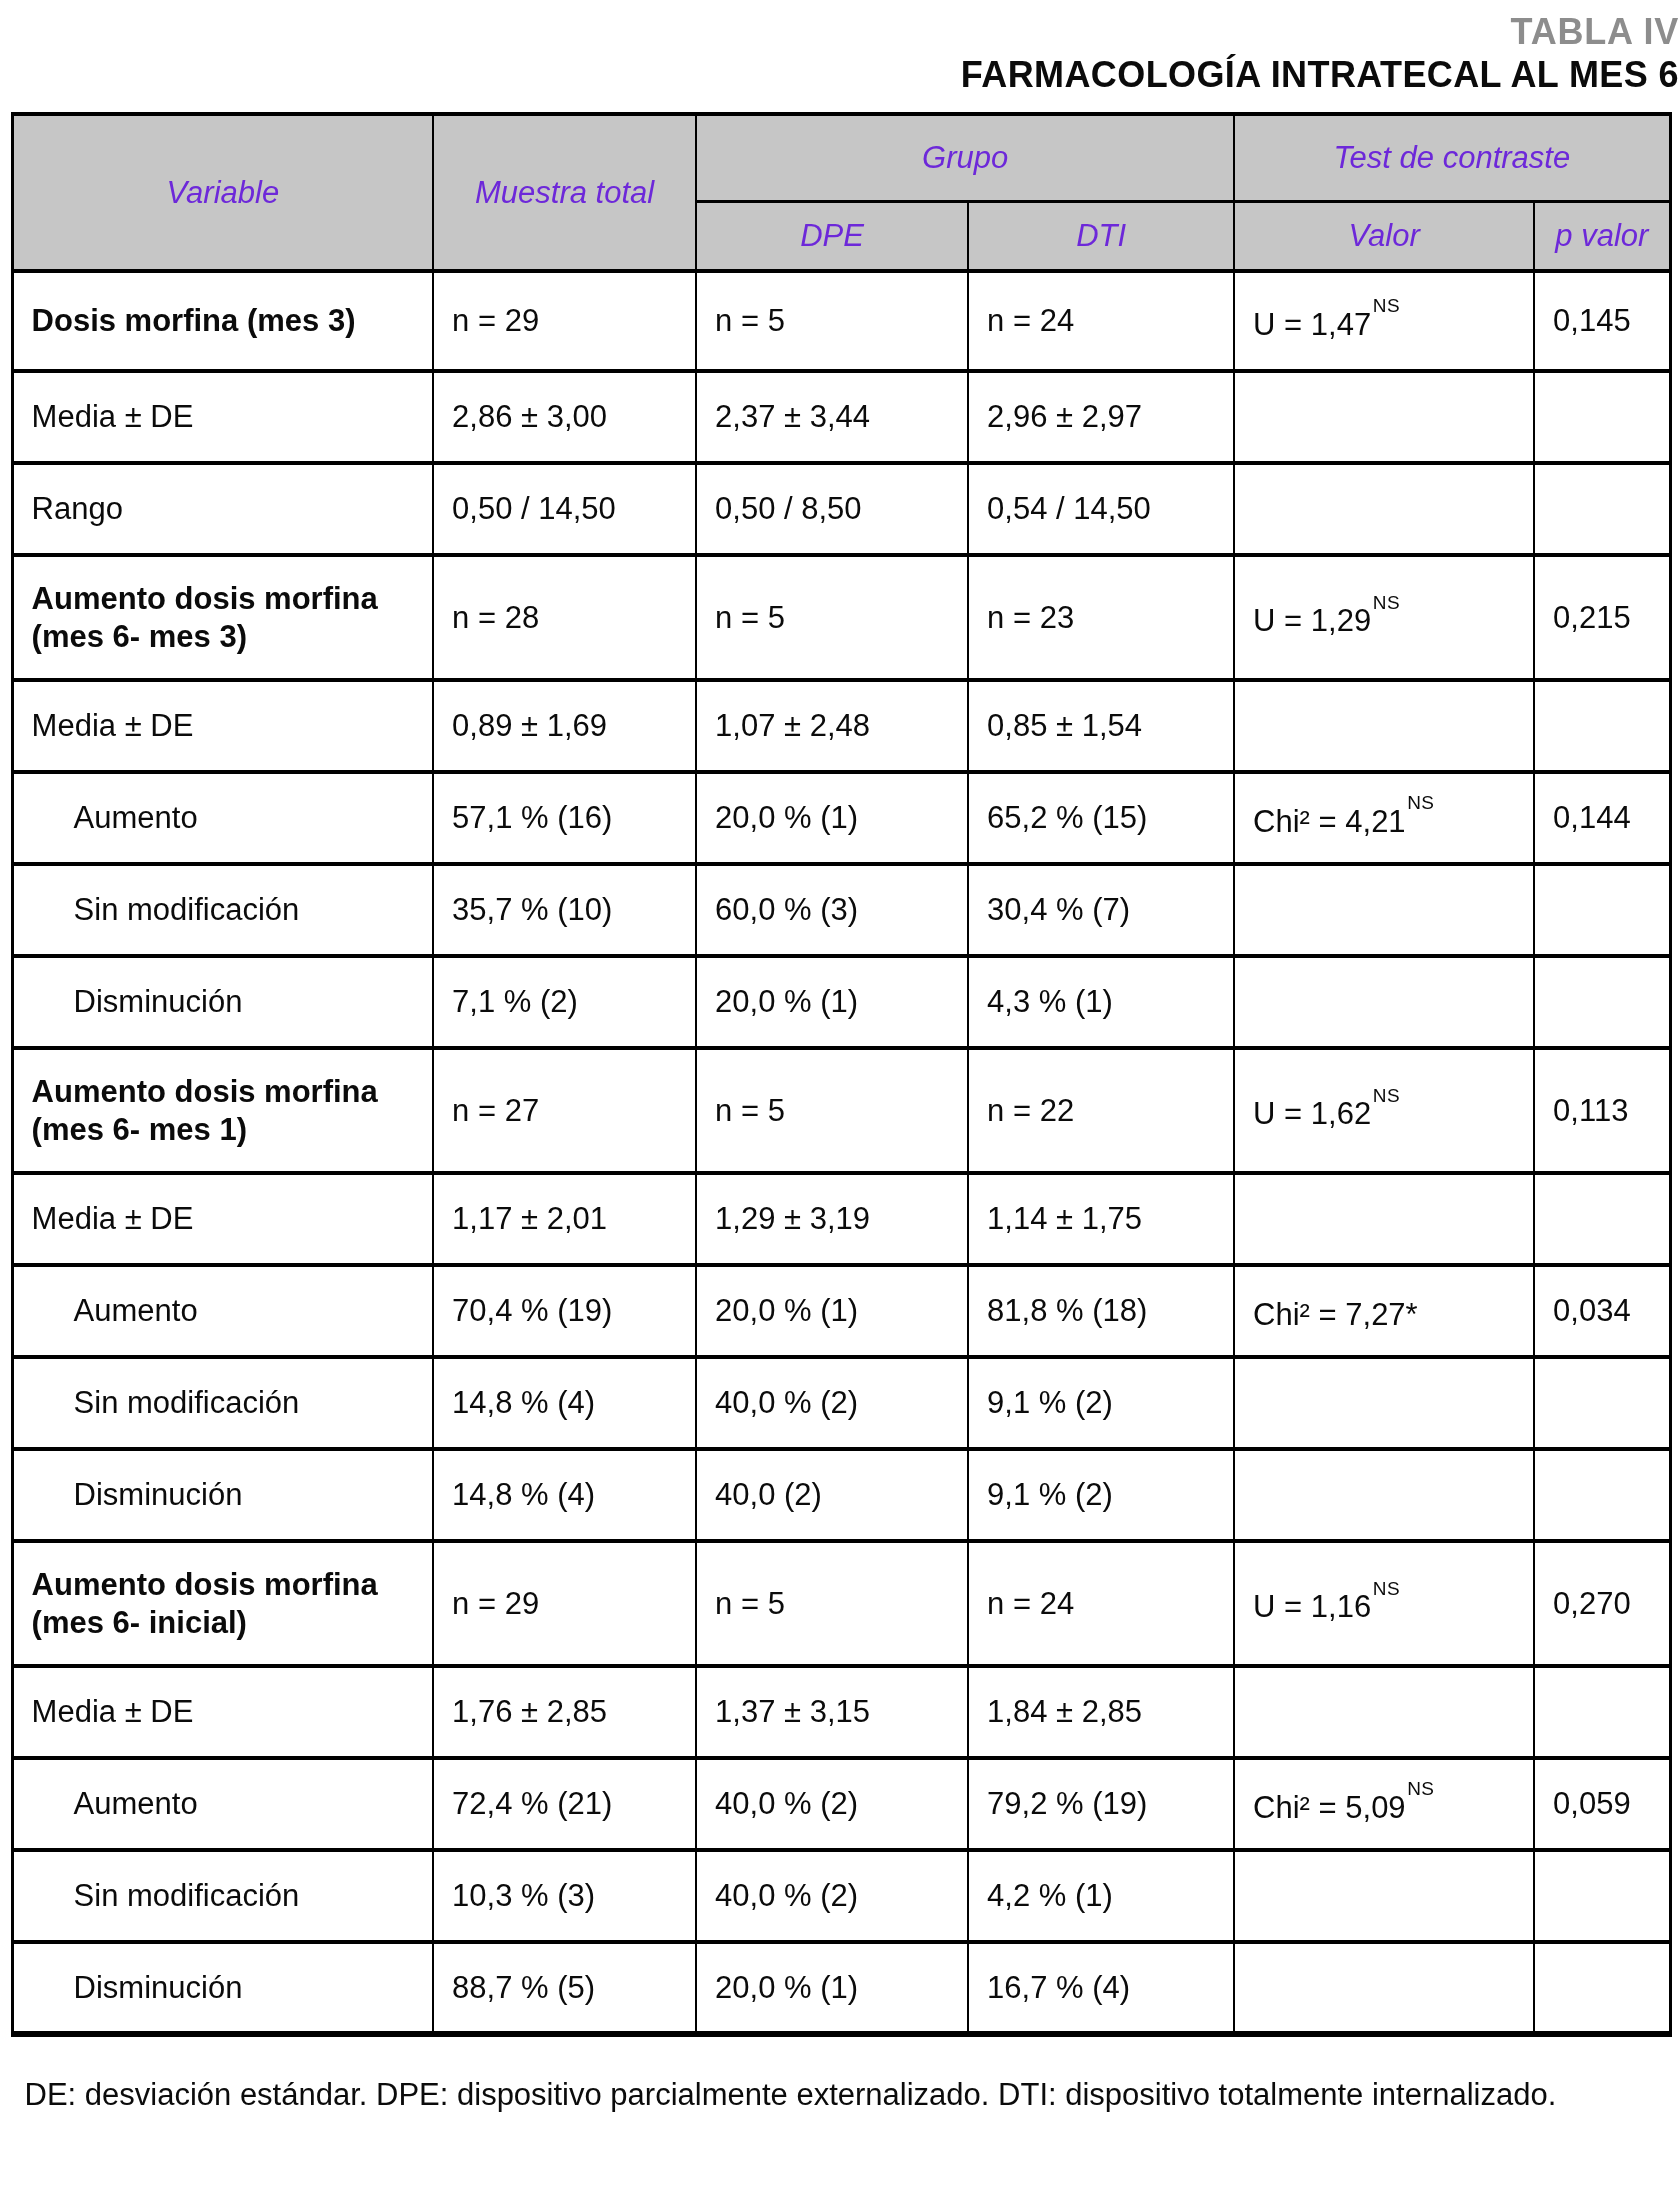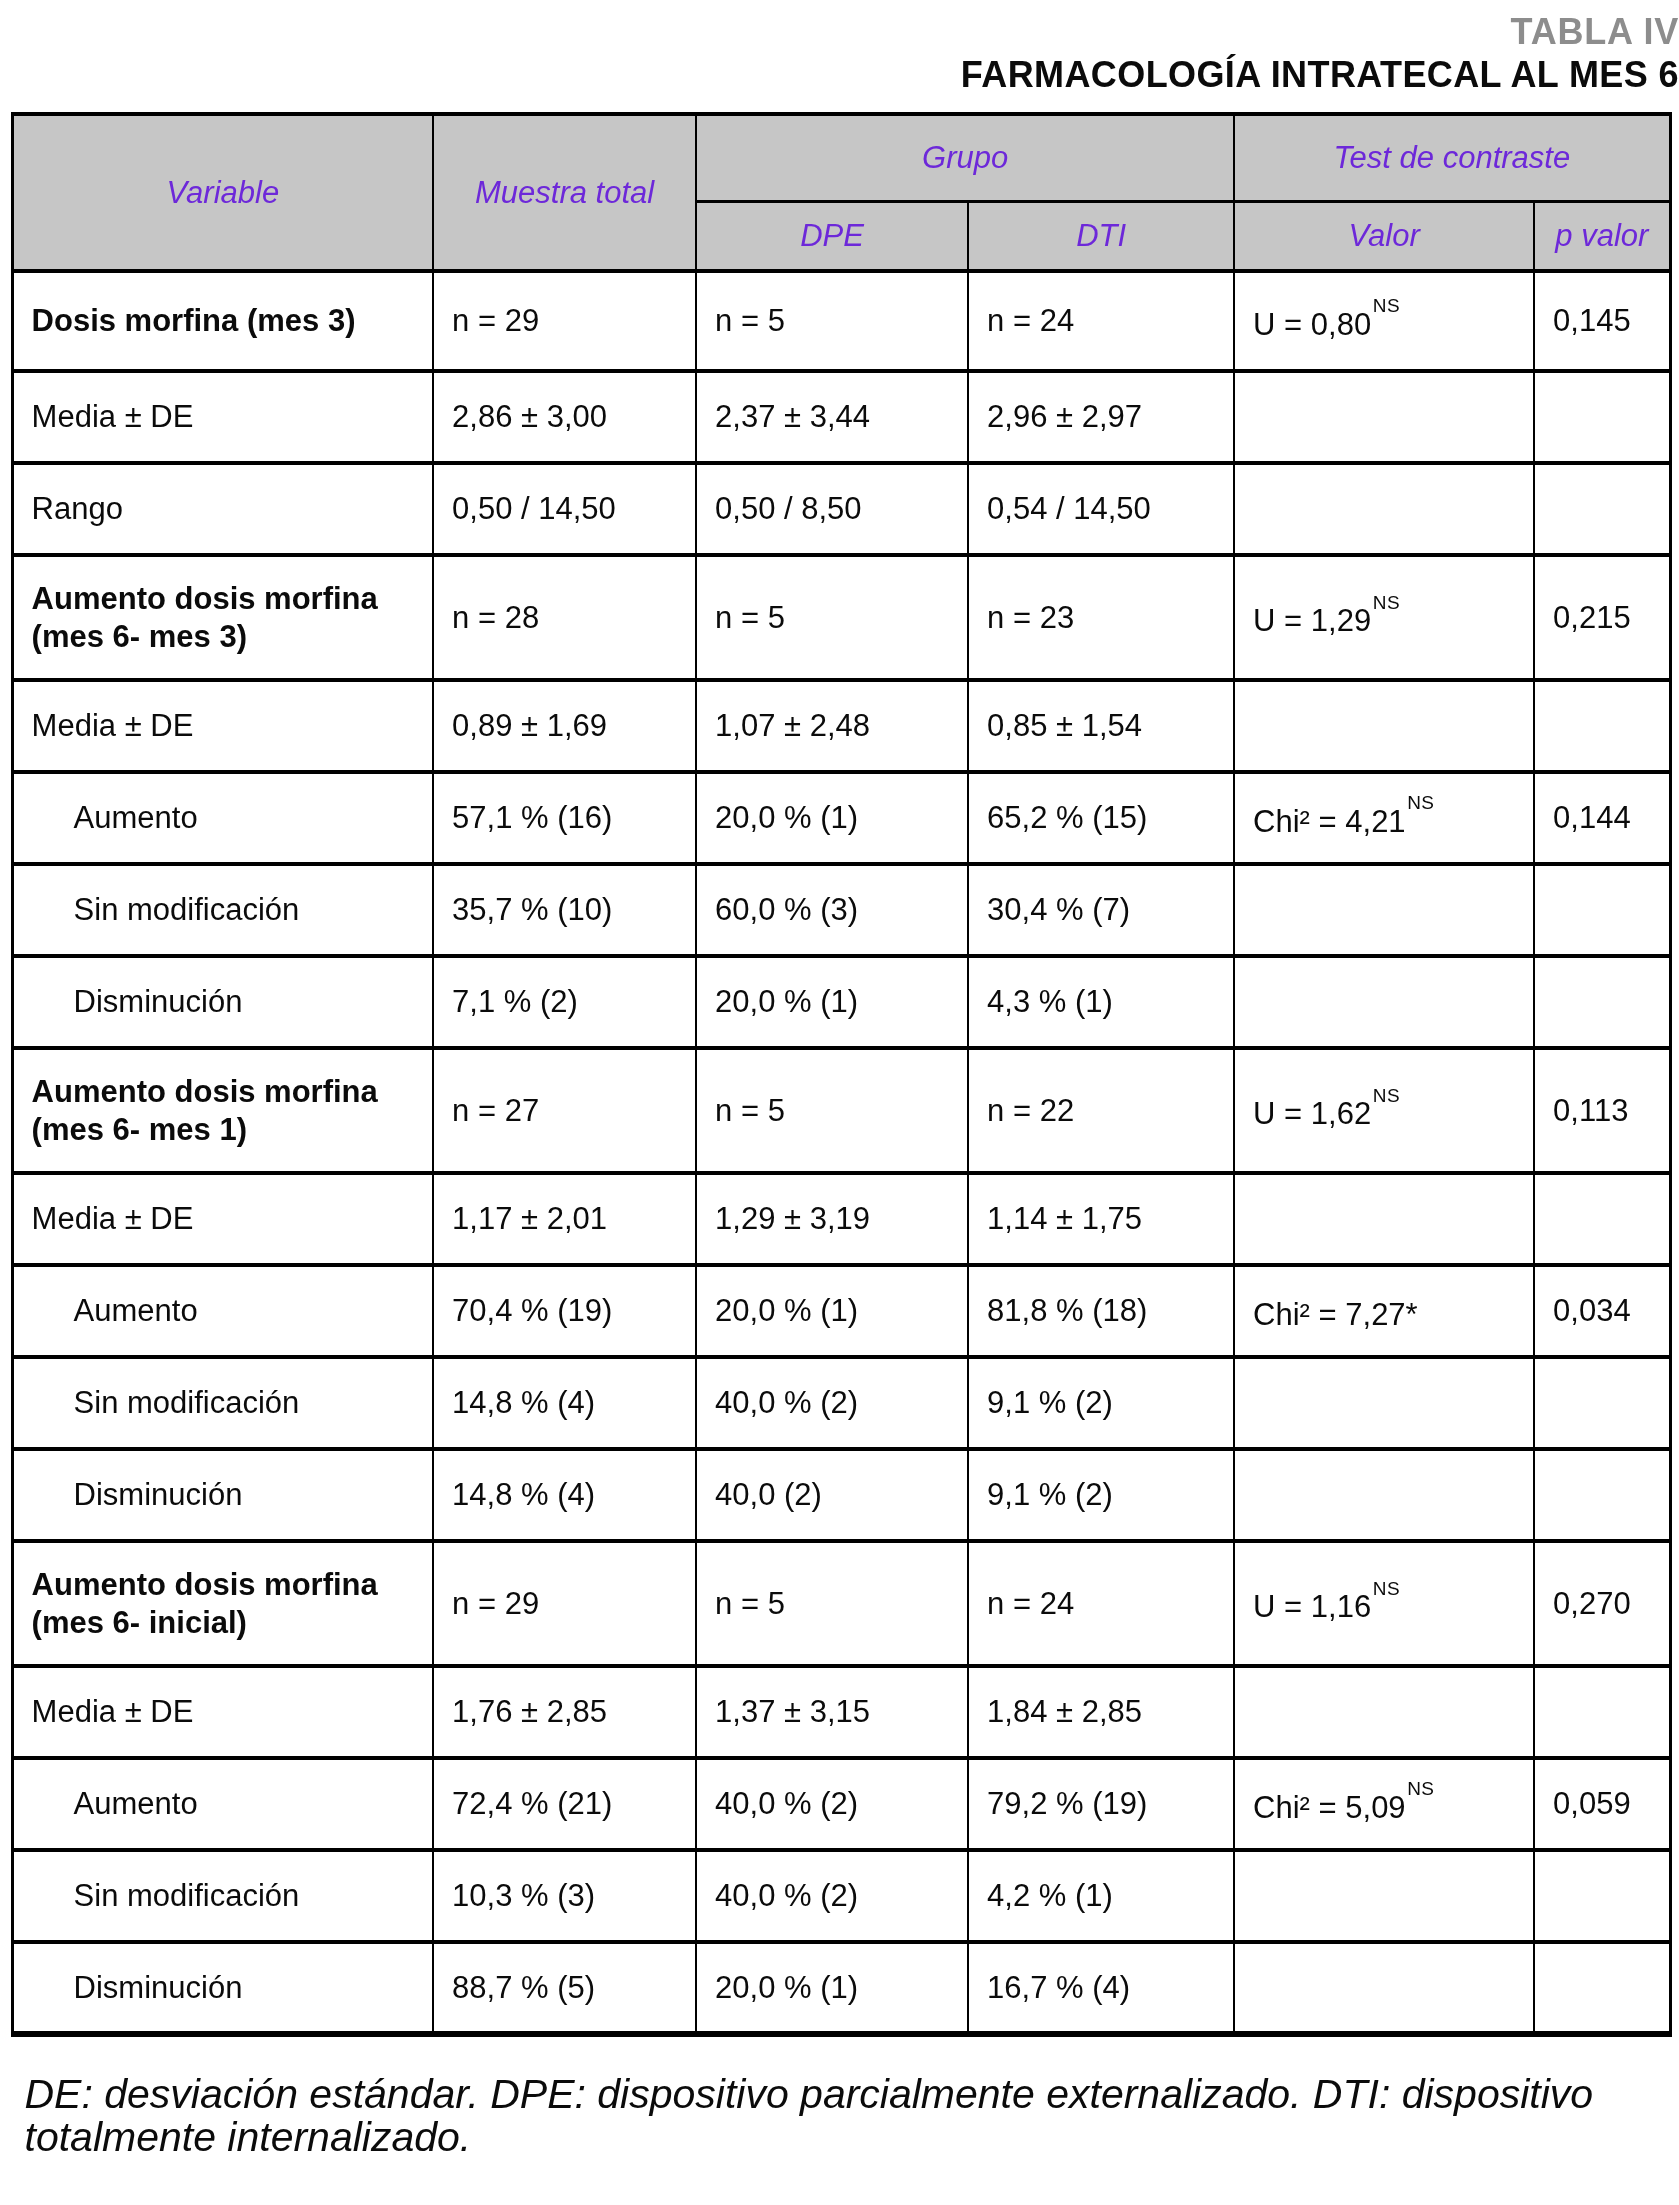--- a/index.html
+++ b/index.html
@@ -46,21 +46,21 @@
   tbody tr.r-section2 { height: 125px; }
   tr.r-section .lbl, tr.r-section2 .lbl { font-weight: bold; }
   tr.r-indent td.c-label { padding-left: 60px; }
   .lbl2 { display: block; }
   sup.ns {
     font-size: 19px; position: relative; top: -11.4px; margin-left: 1.6px;
     letter-spacing: 0.4px;
   }
 
   .notes {
-    font-style: italic; font-size: 41px; line-height: 43px;
+    font-size: 31px; line-height: 43px;
     margin: 36px 13px 0 24.5px; color: #0b0b0b;
   }
 </style>
 </head>
 <body>
 
 <div class="page">
 
   <div class="titles">
     <div class="title">TABLA IV</div>
@@ -91,21 +91,21 @@
       </tr>
     </thead>
     <tbody id="tbody">
   <tr class="r-section">
     <td class="c-label">
       <span class="lbl">Dosis morfina (mes 3)</span><span class="lbl lbl2"></span>
     </td>
     <td class="c-val"><span>n = 29</span></td>
     <td class="c-val"><span>n = 5</span></td>
     <td class="c-val"><span>n = 24</span></td>
-    <td class="c-val"><span>U = 0,80</span><sup class="ns">NS</sup></td>
+    <td class="c-val"><span>U = 1,47</span><sup class="ns">NS</sup></td>
     <td class="c-val c-p"><span>0,145</span></td>
   </tr>
 
   <tr class="r-plain">
     <td class="c-label">
       <span class="lbl">Media ± DE</span><span class="lbl lbl2"></span>
     </td>
     <td class="c-val"><span>2,86 ± 3,00</span></td>
     <td class="c-val"><span>2,37 ± 3,44</span></td>
     <td class="c-val"><span>2,96 ± 2,97</span></td>

